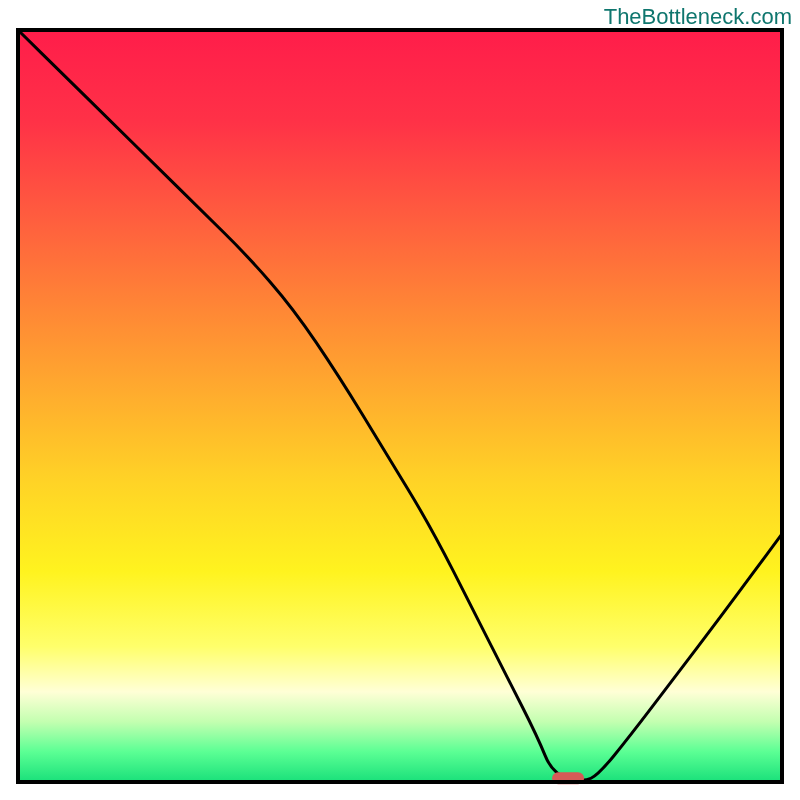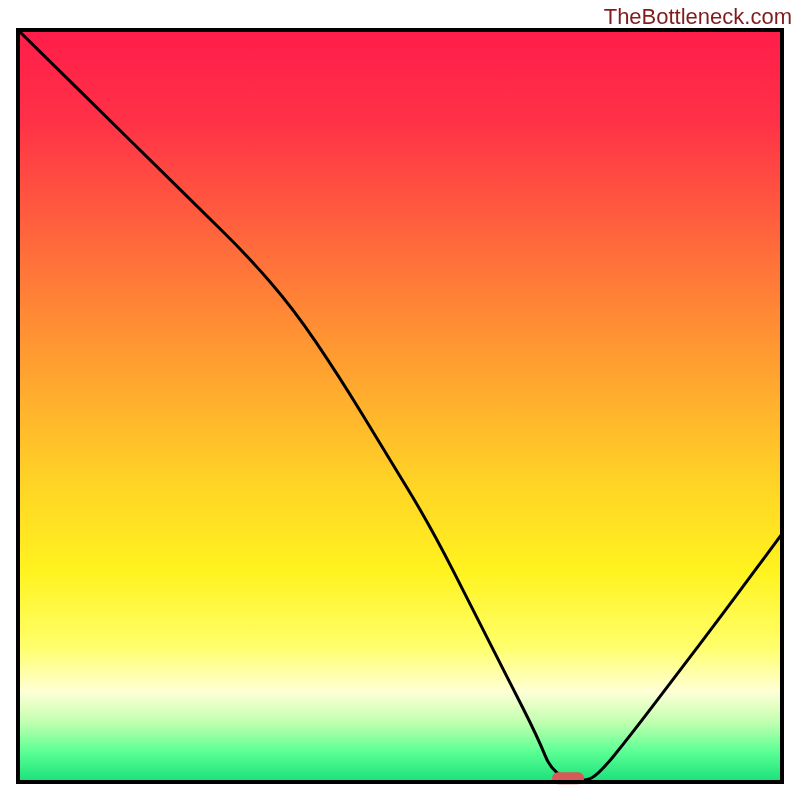--- a/index.html
+++ b/index.html
@@ -13,21 +13,21 @@
   }
   .container {
     position: relative;
     width: 800px;
     height: 800px;
   }
   .watermark {
     position: absolute;
     top: 4px;
     right: 8px;
-    color: #7f1d1d;
+    color: #0f766e;
     font-size: 22px;
     font-family: Arial, sans-serif;
     z-index: 50;
   }
   svg {
     display: block;
   }
 </style>
 </head>
 <body>

